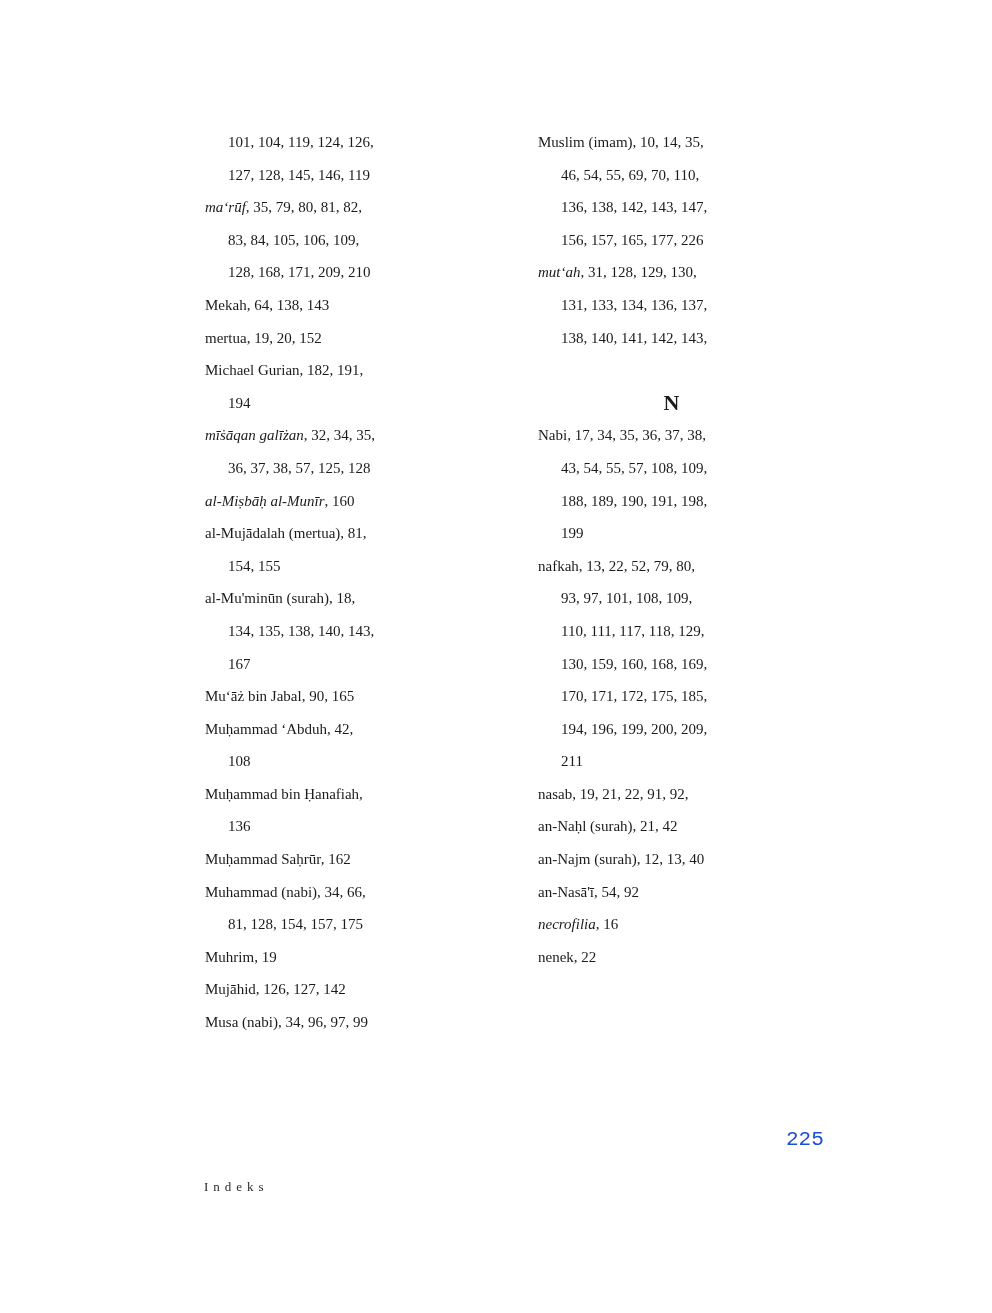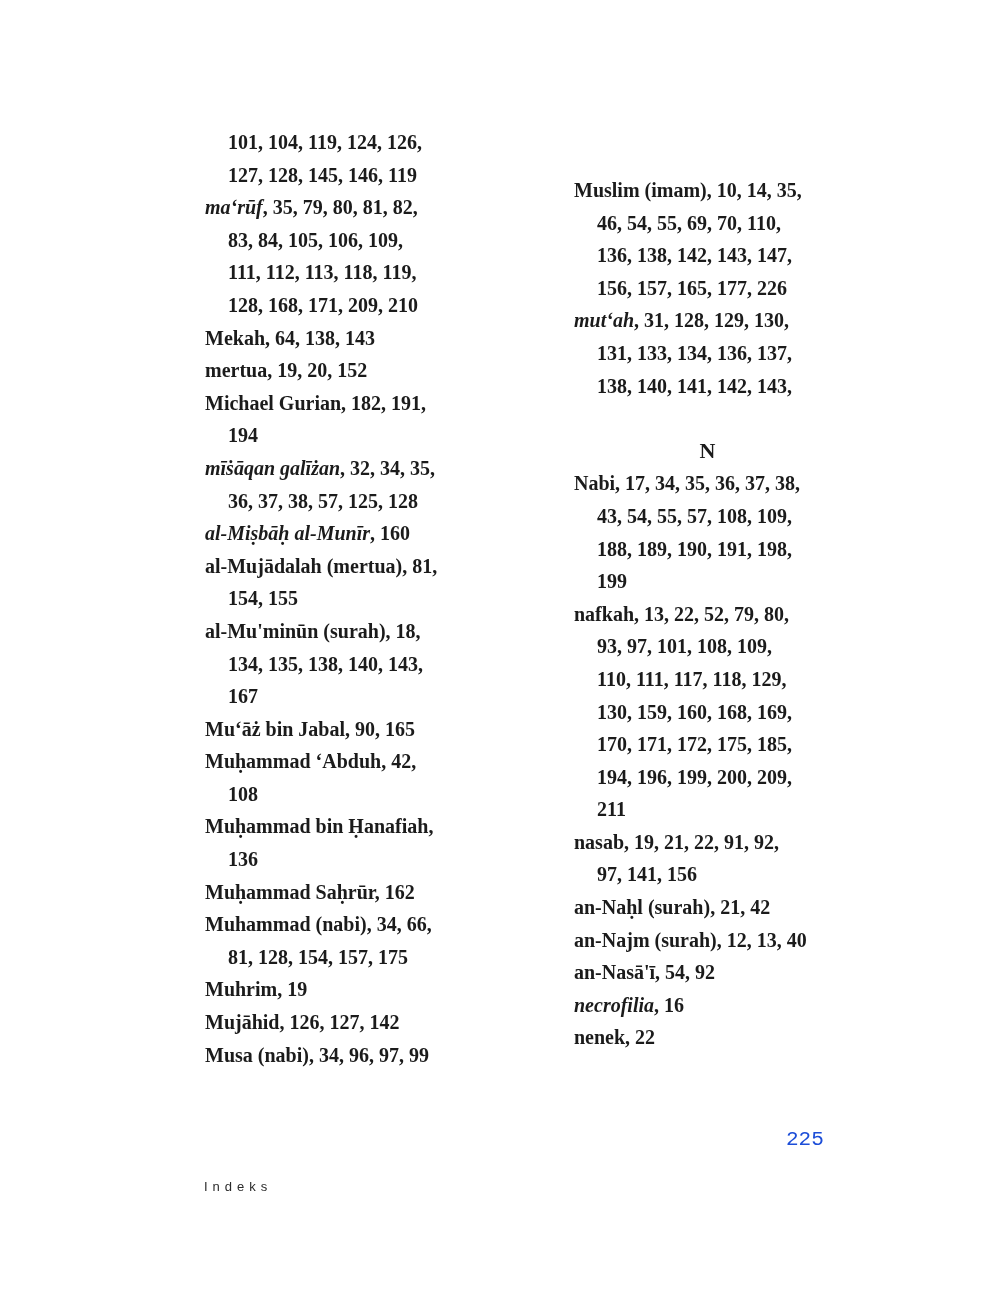--- a/index.html
+++ b/index.html
@@ -13,43 +13,42 @@
     height: 1313px;
     background: #ffffff;
     overflow: hidden;
     color: #1b1b1b;
   }
   .col {
     position: absolute;
     top: 126px;
   }
   .col-left  { left: 205px; width: 268px; }
-  .col-right { left: 574px; width: 268px; margin-top: 48px; }
+  .col-right { left: 538px; width: 268px; }
   .line {
     font-family: "Liberation Serif", serif;
-    font-size: 20px;
+    font-size: 15px;
     line-height: 32.6px;
     white-space: nowrap;
     color: #1b1b1b;
-    font-weight: bold;
   }
   .line.cont { padding-left: 23px; }
   .line.heading {
     text-align: center;
     font-weight: bold;
     font-size: 22px;
     letter-spacing: 1px;
   }
   .line.spacer { height: 32.6px; }
   .line em { font-style: italic; }
   .footer-label {
     position: absolute;
     left: 204px;
     top: 1179px;
-    font-family: Liberation Sans, sans-serif;
+    font-family: Liberation Serif, serif;
     font-size: 13px;
     letter-spacing: 5px;
     color: #2a2a2a;
     text-align: center;
   }
   .page-number {
     position: absolute;
     left: 786px;
     top: 1128px;
     font-family: Liberation Mono, monospace;
@@ -59,21 +58,20 @@
 </style>
 </head>
 <body>
 
 <div class="page">
   <div class="col col-left">
       <div class="line cont">101, 104, 119, 124, 126,</div>
       <div class="line cont">127, 128, 145, 146, 119</div>
       <div class="line"><em>ma‘rūf</em>, 35, 79, 80, 81, 82,</div>
       <div class="line cont">83, 84, 105, 106, 109,</div>
-      <div class="line cont">111, 112, 113, 118, 119,</div>
       <div class="line cont">128, 168, 171, 209, 210</div>
       <div class="line">Mekah, 64, 138, 143</div>
       <div class="line">mertua, 19, 20, 152</div>
       <div class="line">Michael Gurian, 182, 191,</div>
       <div class="line cont">194</div>
       <div class="line"><em>mīṡāqan galīżan</em>, 32, 34, 35,</div>
       <div class="line cont">36, 37, 38, 57, 125, 128</div>
       <div class="line"><em>al-Miṣbāḥ al-Munīr</em>, 160</div>
       <div class="line">al-Mujādalah (mertua), 81,</div>
       <div class="line cont">154, 155</div>
@@ -107,21 +105,20 @@
       <div class="line cont">188, 189, 190, 191, 198,</div>
       <div class="line cont">199</div>
       <div class="line">nafkah, 13, 22, 52, 79, 80,</div>
       <div class="line cont">93, 97, 101, 108, 109,</div>
       <div class="line cont">110, 111, 117, 118, 129,</div>
       <div class="line cont">130, 159, 160, 168, 169,</div>
       <div class="line cont">170, 171, 172, 175, 185,</div>
       <div class="line cont">194, 196, 199, 200, 209,</div>
       <div class="line cont">211</div>
       <div class="line">nasab, 19, 21, 22, 91, 92,</div>
-      <div class="line cont">97, 141, 156</div>
       <div class="line">an-Naḥl (surah), 21, 42</div>
       <div class="line">an-Najm (surah), 12, 13, 40</div>
       <div class="line">an-Nasā'ī, 54, 92</div>
       <div class="line"><em>necrofilia</em>, 16</div>
       <div class="line">nenek, 22</div>
     </div>
   <span class="footer-label">Indeks</span>
   <span class="page-number">225</span>
 </div>
 

